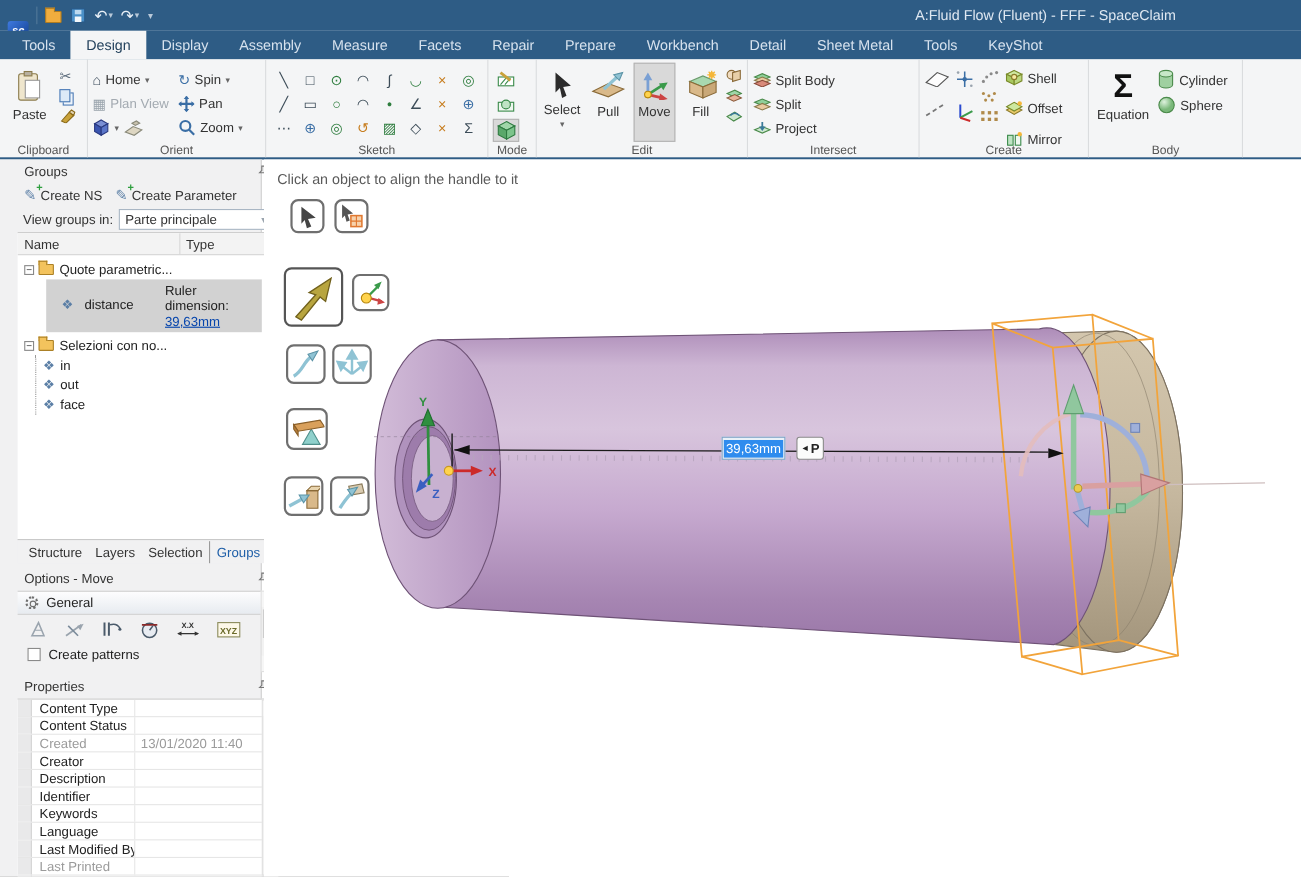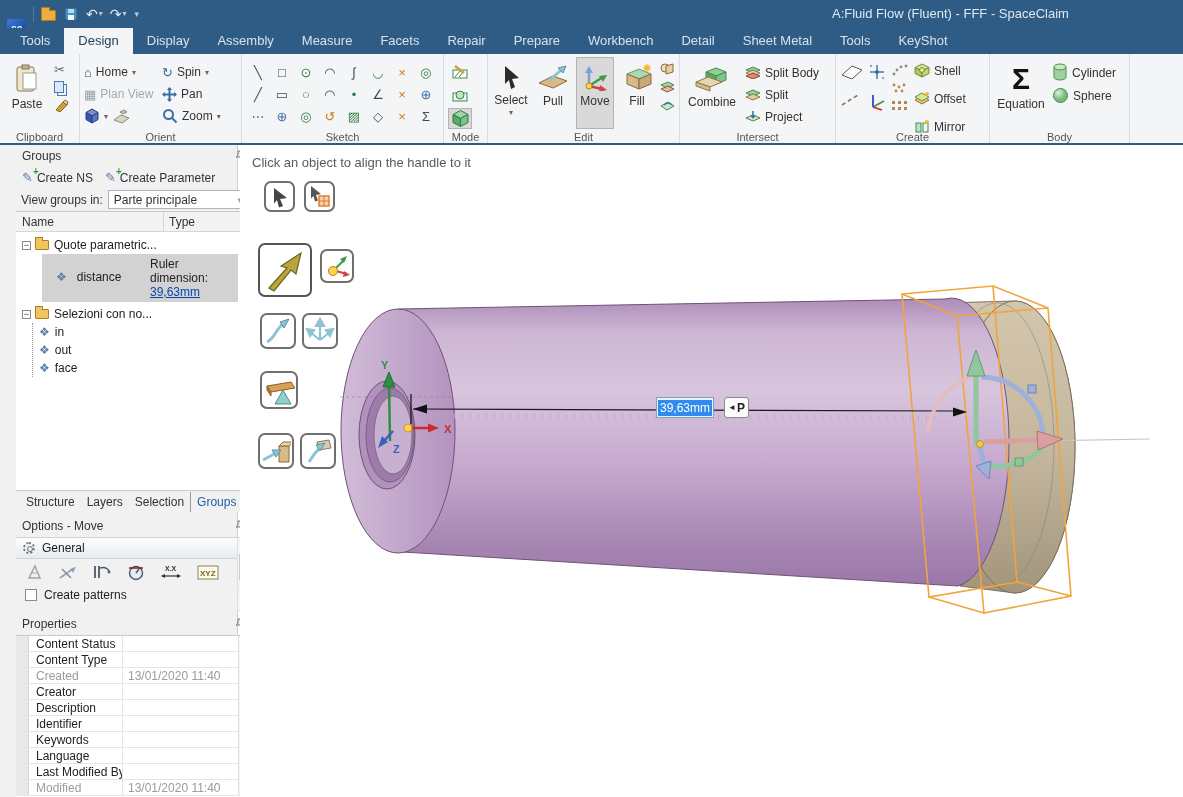--- a/index.html
+++ b/index.html
@@ -353,30 +353,20 @@
           </svg>
         <svg width="15" height="13">
             <polygon points="1,7 8,3 14,7 7,11" fill="#cde8d0" stroke="#4a8a4a"></polygon>
             <path d="M4,6 q4,-4 8,0" fill="none" stroke="#3a7a9a" stroke-width="1.4"></path>
           </svg>
       </div>
       <div class="rgroup-label">Edit</div>
     </div>
 
     <div class="rgroup" style="width:156px">
-      <div class="bigbtn" style="width:56px">
-        <svg width="36" height="28">
-            <polygon points="12,8 22,4 32,8 22,12" fill="#8fd09a" stroke="#4a8a4a"></polygon>
-            <polygon points="12,8 22,12 22,20 12,16" fill="#5aa86a" stroke="#4a8a4a"></polygon>
-            <polygon points="32,8 22,12 22,20 32,16" fill="#7cc48b" stroke="#4a8a4a"></polygon>
-            <polygon points="2,18 14,13 28,18 16,23" fill="#e8d4ae" stroke="#8a7a4a"></polygon>
-            <polygon points="2,18 16,23 16,27 2,22" fill="#d4bc8e" stroke="#8a7a4a"></polygon>
-          </svg>
-        <span>Combine</span>
-      </div>
       <div class="minicol" style="gap:3px">
         <div class="sbtn">
           <svg width="17" height="13">
               <polygon points="2,4 9,1 16,4 9,7" fill="#8fd09a" stroke="#4a8a4a"></polygon>
               <polygon points="2,7 9,4 16,7 9,10" fill="#e8c9a0" stroke="#8a7a4a"></polygon>
               <polygon points="2,10 9,7 16,10 9,13" fill="#d98a7a" stroke="#8a4a3a"></polygon>
             </svg>
           <span>Split Body</span>
         </div>
         <div class="sbtn">
@@ -650,28 +640,28 @@
     <div class="sec" style="top:468px">
       <div class="phead">
         <span>Properties</span>
         <svg class="pin" width="13" height="12">
             <use href="#pinicon"></use>
           </svg>
       </div>
       <div class="pgrid">
         <div class="prow">
             <div class="pmargin"></div>
+            <div class="plabel">Content Type</div>
+            <div class="pval"></div>
+          </div>
+        <div class="prow">
+            <div class="pmargin"></div>
             <div class="plabel">Content Status</div>
             <div class="pval"></div>
           </div>
-        <div class="prow">
-            <div class="pmargin"></div>
-            <div class="plabel">Content Type</div>
-            <div class="pval"></div>
-          </div>
         <div class="prow ro">
             <div class="pmargin"></div>
             <div class="plabel">Created</div>
             <div class="pval">13/01/2020 11:40</div>
           </div>
         <div class="prow">
             <div class="pmargin"></div>
             <div class="plabel">Creator</div>
             <div class="pval"></div>
           </div>
@@ -691,20 +681,25 @@
             <div class="pval"></div>
           </div>
         <div class="prow">
             <div class="pmargin"></div>
             <div class="plabel">Language</div>
             <div class="pval"></div>
           </div>
         <div class="prow">
             <div class="pmargin"></div>
             <div class="plabel">Last Modified By</div>
+            <div class="pval"></div>
+          </div>
+        <div class="prow ro">
+            <div class="pmargin"></div>
+            <div class="plabel">Last Printed</div>
             <div class="pval"></div>
           </div>
         <div class="prow ro">
             <div class="pmargin"></div>
             <div class="plabel">Modified</div>
             <div class="pval">13/01/2020 11:40</div>
           </div>
         <div class="vscroll" style="top:0;height:160px;right:0">
           <div class="sb-btn">
               <span class="tri-up"></span>

